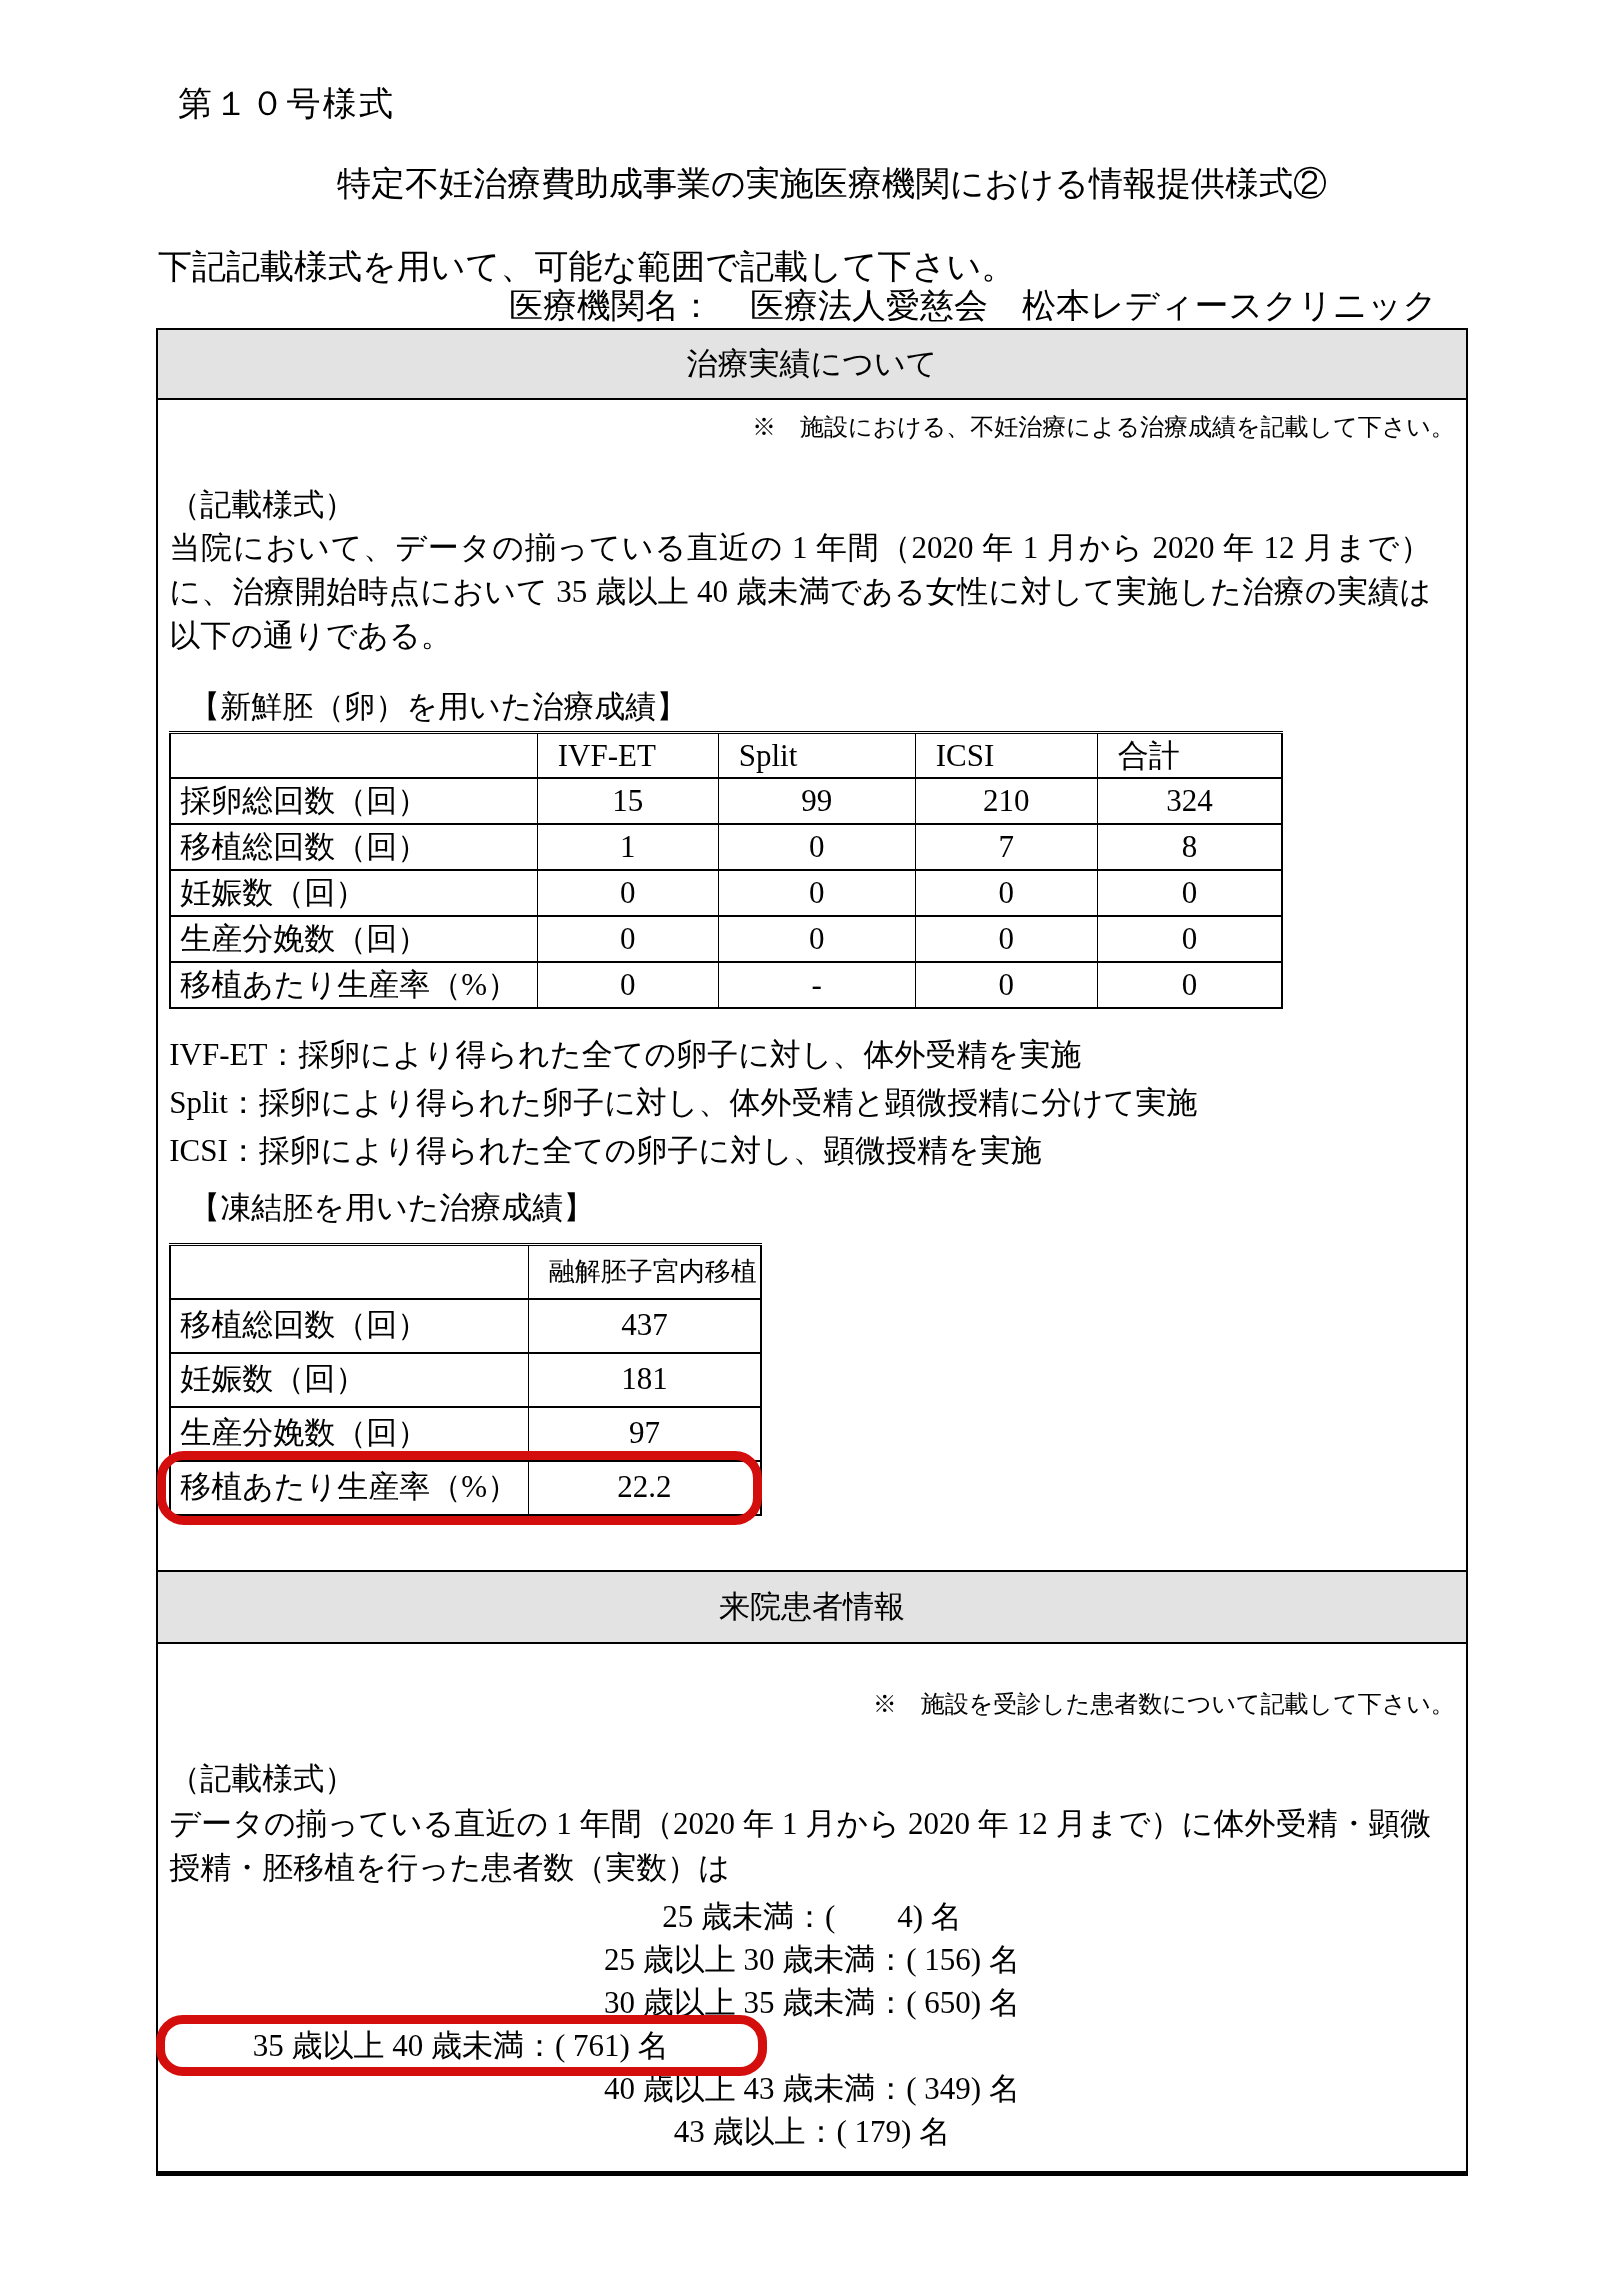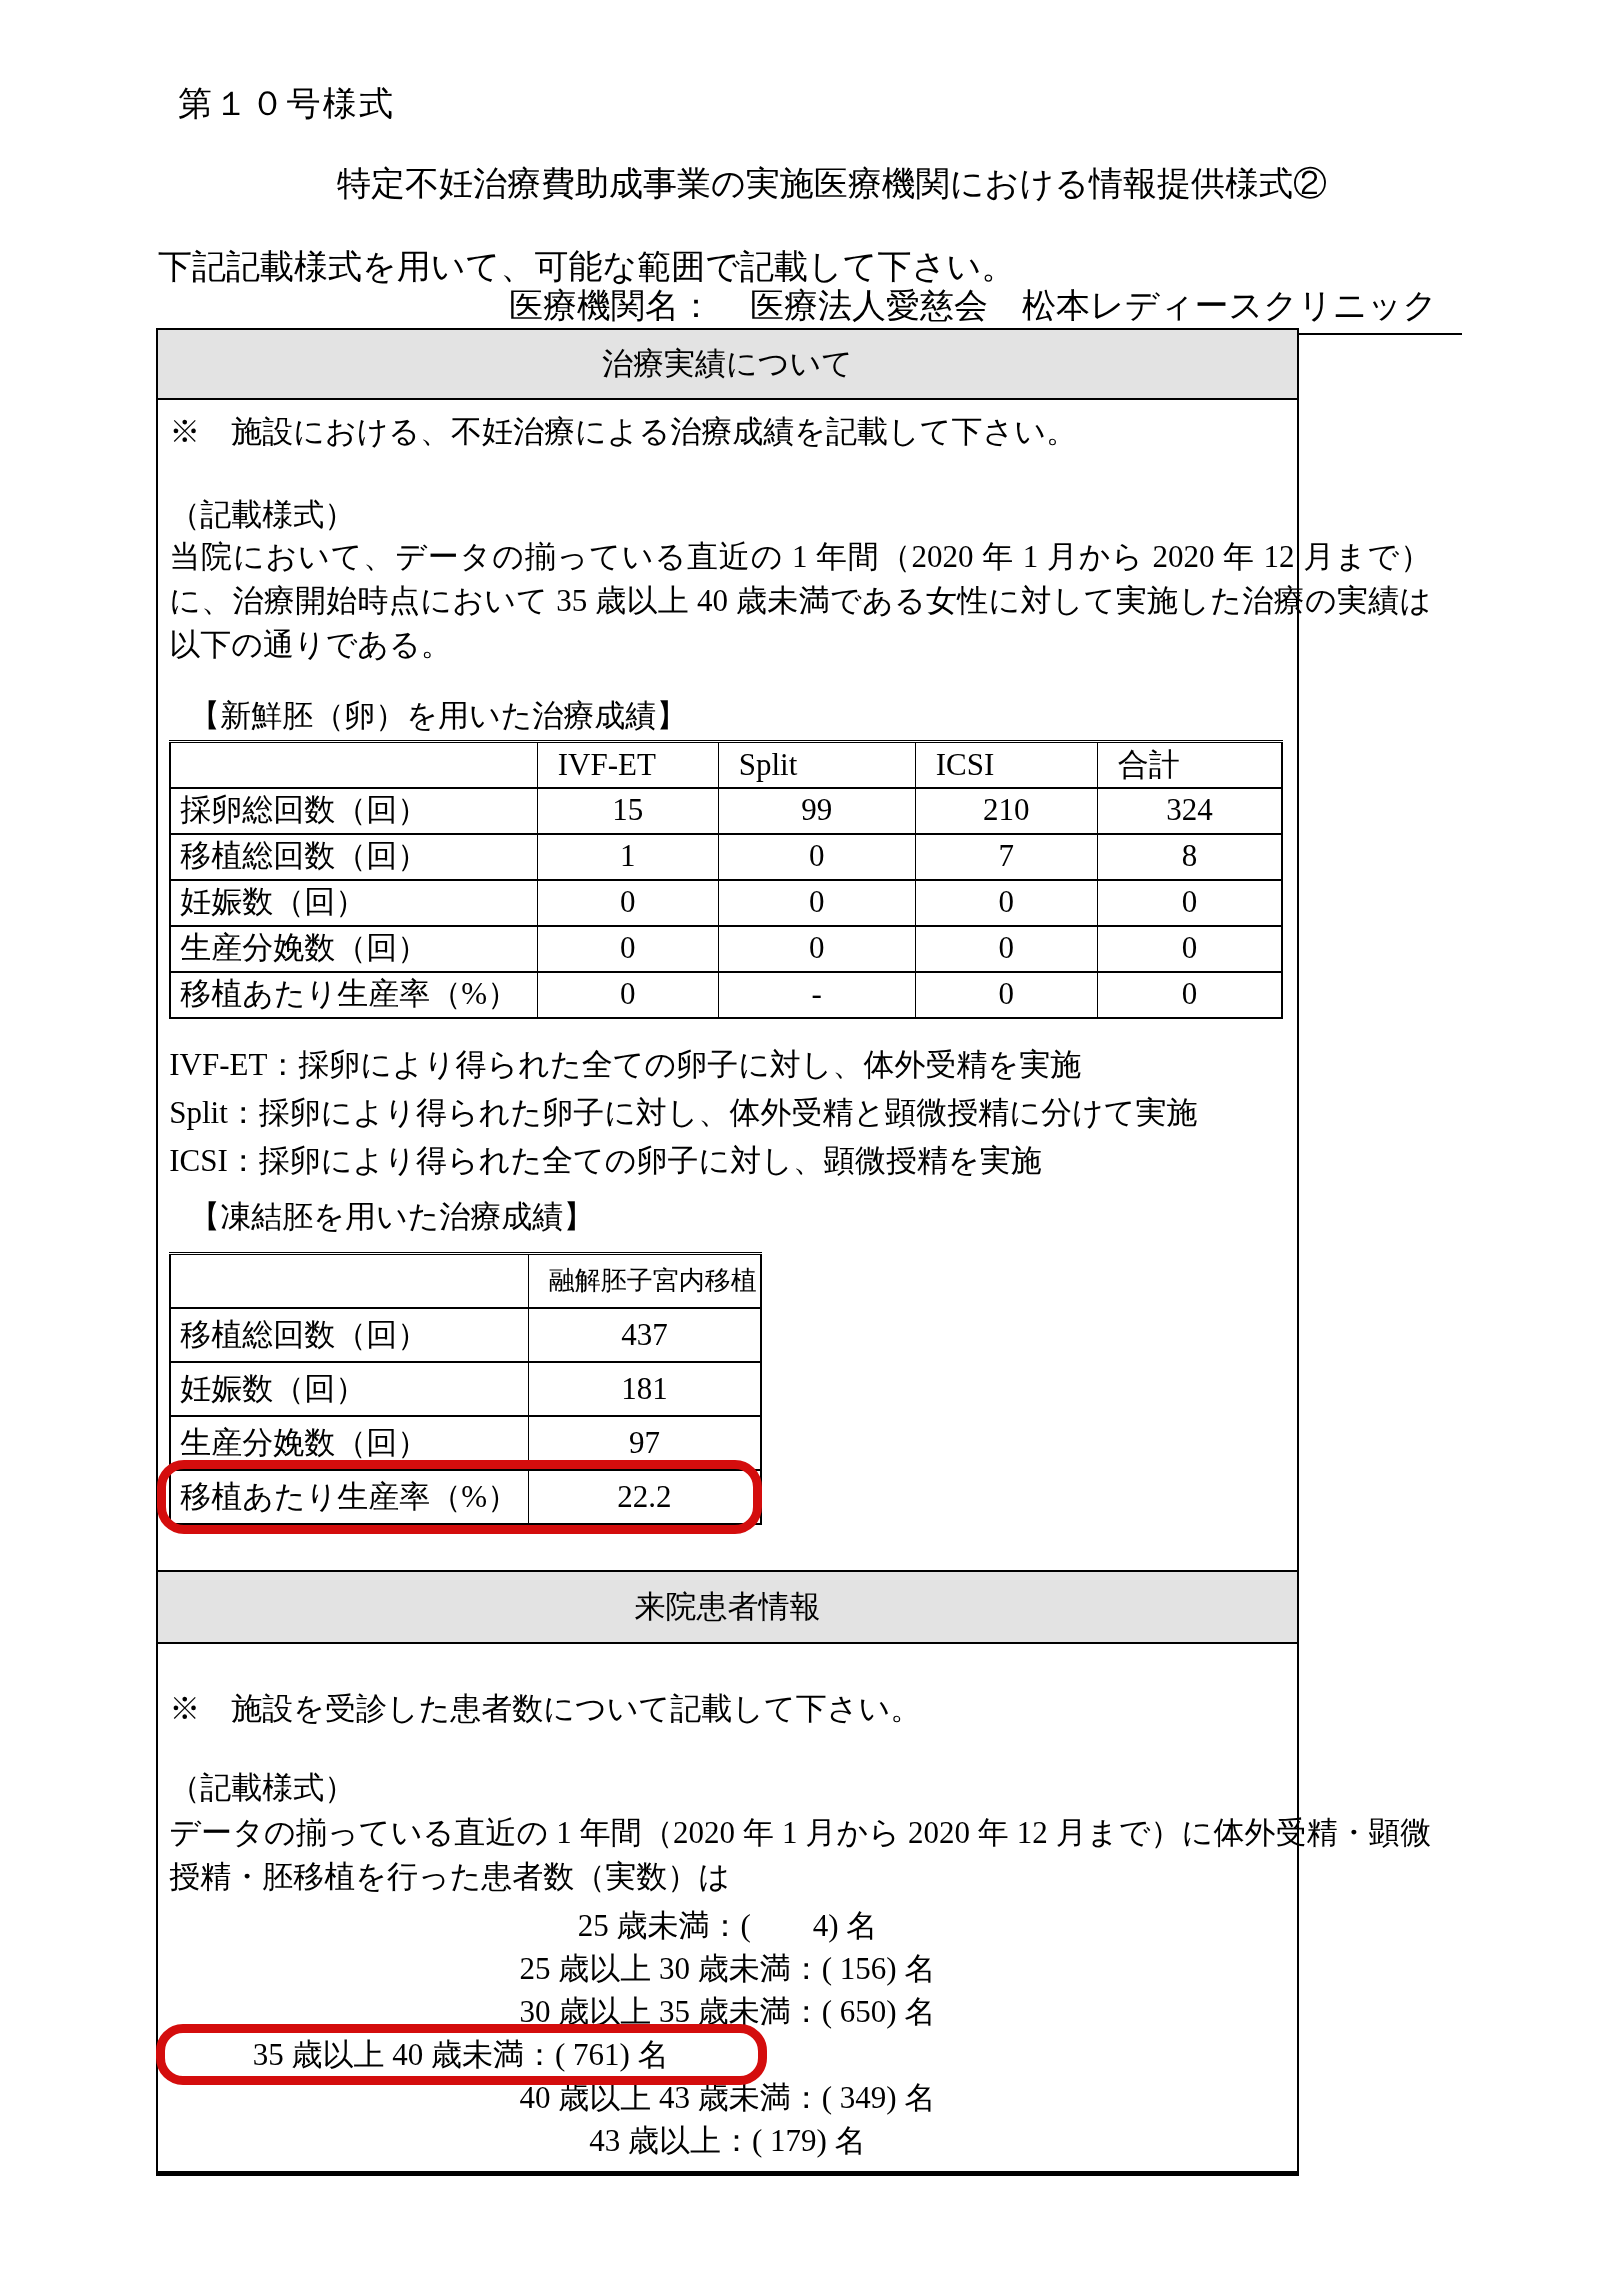--- a/index.html
+++ b/index.html
@@ -12,36 +12,36 @@
   }
   .abs { position:absolute; }
   #form-number { left:178px; top:82px; font-size:34px; letter-spacing:2.2px; }
   #doc-title   { left:337px; top:162px; font-size:34px; }
   #instruction { left:158px; top:245px; font-size:34px; }
   #clinic-line { left:509px; top:284px; font-size:34px; width:953px;
                  border-bottom:2.8px solid var(--ink); padding-bottom:4.5px; white-space:nowrap; }
   #clinic-name { margin-left:37px; }
 
   #main-box {
-    left:156px; top:328px; width:1143px; height:1848px;
+    left:156px; top:328px; width:1312px; height:1848px;
     border:2.8px solid var(--ink); border-bottom-width:5px; background:#fff;
   }
   .band {
     position:absolute; left:0; right:0; height:70px; background:var(--band);
     border-bottom:2.8px solid var(--ink);
     display:flex; align-items:center; justify-content:center;
     font-size:31px;
   }
   #band1 { top:0; }
   #band2 { top:1240px; border-top:2.8px solid var(--ink); height:74px; }
 
   #content1 { position:absolute; top:70px; left:0; right:0; padding:0 11.2px; }
   #content2 { position:absolute; top:1317px; left:0; right:0; padding:0 11.2px; }
 
-  .note   { margin-top:12.3px; font-size:31px; }
+  .note   { margin-top:12.3px; font-size:24px;text-align:right; }
   .fmt    { margin-top:42px; font-size:31px; }
   .para   { margin-top:0; line-height:44px; width:1262px; text-align:justify; }
   #para2  { margin-top:2.8px; }
   .blk-title { font-size:31px;margin-left:20px; }
   #fresh-title  { margin-top:29px; }
   #frozen-title { margin-top:12.3px; }
 
   table { border-collapse:collapse; table-layout:fixed; margin-top:3.9px;
           border:2.8px solid var(--ink); border-top:3.9px double var(--ink); }
   td,th { border:1.7px solid var(--ink); font-weight:normal; font-size:31px;

